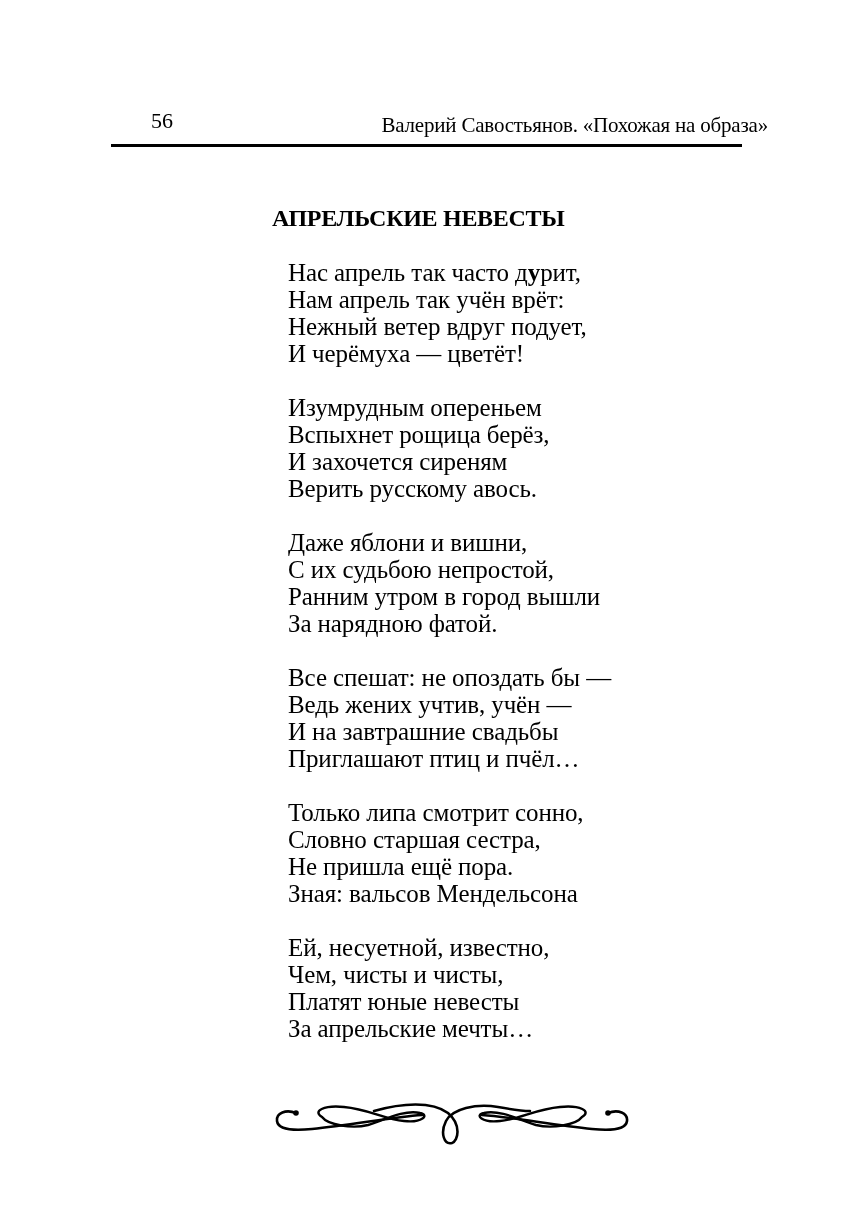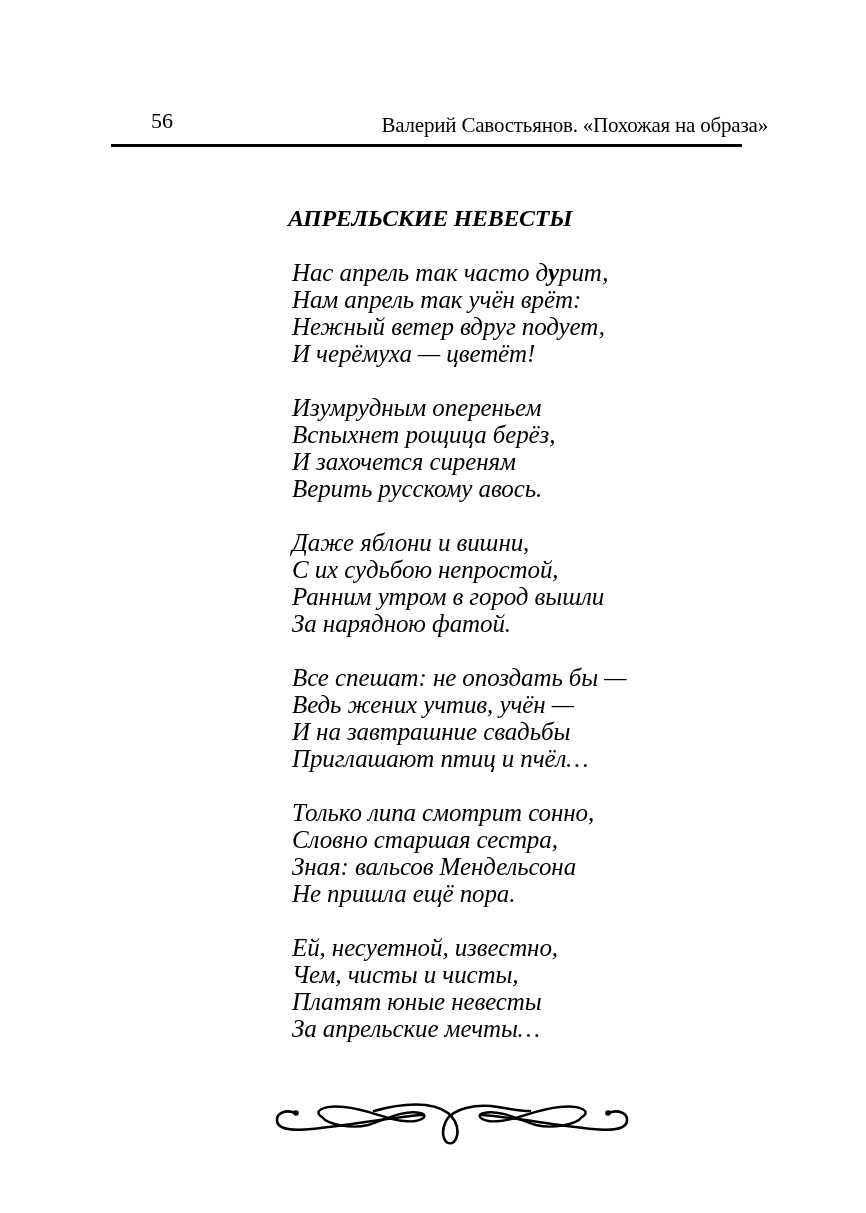--- a/index.html
+++ b/index.html
@@ -42,35 +42,34 @@
     .header-rule {
       position: absolute;
       left: 111px;
       top: 144px;
       width: 631px;
       height: 0;
       border-top: 3px solid #000;
     }
     .poem {
       position: absolute;
-      left: 288px;
+      left: 272px;
       top: 200px;
       width: 420px;
-      font-style: italic;
     }
     .poem-title {
       font-weight: bold;
       font-size: 24px;
       line-height: 36px;
       margin: 0 0 23px 0;
       letter-spacing: -0.3px;
       white-space: nowrap;
     }
     .stanza {
-      margin: 0 0 27px 4px;
+      margin: 0 0 27px 16px;
     }
     .line {
       font-size: 25px;
       line-height: 27px;
       white-space: nowrap;
       letter-spacing: -0.1px;
     }
     .stress {
       font-weight: bold;
     }
@@ -118,22 +117,22 @@
   <div class="stanza">
     <div class="line">Все спешат: не опоздать бы —</div>
     <div class="line">Ведь жених учтив, учён —</div>
     <div class="line">И на завтрашние свадьбы</div>
     <div class="line">Приглашают птиц и пчёл…</div>
   </div>
 
   <div class="stanza">
     <div class="line">Только липа смотрит сонно,</div>
     <div class="line">Словно старшая сестра,</div>
+    <div class="line">Не пришла ещё пора.</div>
     <div class="line">Зная: вальсов Мендельсона</div>
-    <div class="line">Не пришла ещё пора.</div>
   </div>
 
   <div class="stanza">
     <div class="line">Ей, несуетной, известно,</div>
     <div class="line">Чем, чисты и чисты,</div>
     <div class="line">Платят юные невесты</div>
     <div class="line">За апрельские мечты…</div>
   </div>
 </div>
 

